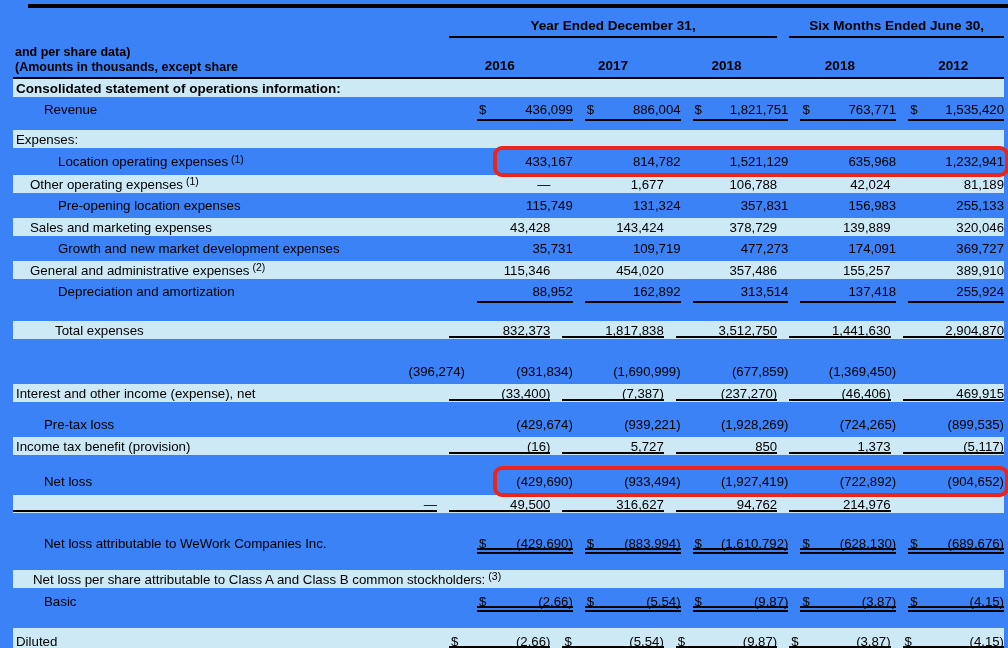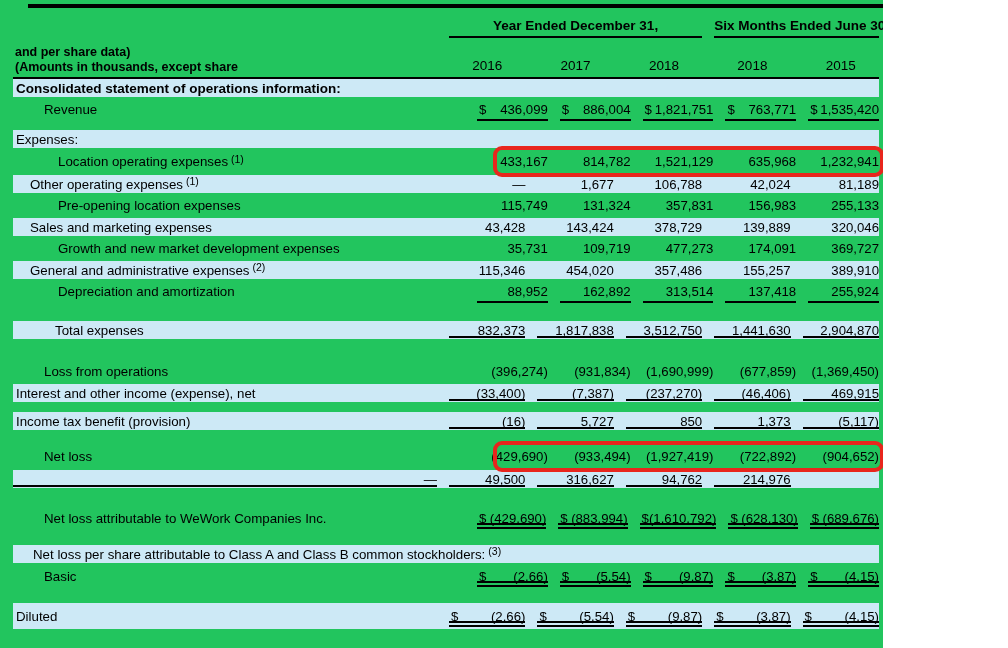--- a/index.html
+++ b/index.html
@@ -1,28 +1,28 @@
 <!DOCTYPE html>
 <html style="--blue: #cde9f6; --red: #e8261d;"><head>
 <meta charset="utf-8">
 <style>
   html,body{margin:0;padding:0;background:#fff;}
   body{width:1008px;height:648px;font-family:"Liberation Sans","DejaVu Sans",sans-serif;color:#000;}
-  .page{position:relative;width:883px;height:648px;overflow:hidden;background:#22c55e;}
+  .page{position:relative;width:1008px;height:648px;overflow:hidden;background:#3b82f6;}
   .top-rule{position:absolute;top:4px;left:28px;right:0;height:4px;background:#000;}
   .tbl{position:absolute;top:8px;left:13px;right:4px;}
   .grid{display:grid;grid-template-columns:424px repeat(5,1fr);column-gap:12px;}
   
   .hdr-groups{padding-top:10px;align-items:end;}
   .group{text-align:center;font-weight:700;font-size:13.5px;border-bottom:2px solid #000;padding-bottom:3px;white-space:nowrap;}
   .g1{grid-column:2 / span 3;}
   .g2{grid-column:5 / span 2;}
   .hdr-years{border-bottom:2px solid #000;padding-top:7px;align-items:end;}
   .note{font-weight:700;font-size:12.5px;line-height:1.2;padding-bottom:2px;padding-left:2px;}
-  .ycell{text-align:center;font-weight:400;font-size:13.5px;padding-bottom:4px;}
+  .ycell{text-align:center;font-weight:700;font-size:13.5px;padding-bottom:4px;}
   
   .row{position:relative;min-height:18px;align-items:stretch;font-size:13.3px;}
   .row.white{min-height:25px;margin-left:28px;}
   .row.h-u2{min-height:26px;}
   .row.boxed{min-height:27px;}
   .row.shaded{background:var(--blue,#cde9f6);}
   .lbl{display:flex;align-items:center;padding-left:3px;white-space:nowrap;}
   .lbl.ind1{padding-left:17px;}
   .lbl.ind2{padding-left:42px;}
   .lbl.b{font-weight:700;font-size:13.5px;border-radius:7px;}
@@ -51,21 +51,21 @@
 
     <div class="grid hdr-years">
       <div class="note">
         <div>and per share data)</div>
         <div>(Amounts in thousands, except share</div>
       </div>
       <div class="ycell">2016</div>
       <div class="ycell">2017</div>
       <div class="ycell">2018</div>
       <div class="ycell">2018</div>
-      <div class="ycell">2015</div>
+      <div class="ycell">2012</div>
     </div>
 
     <div id="rows">
         <div class="grid row shaded">
           <div class="lbl ind0 b" style="grid-column: 1 / -1;">Consolidated statement of operations information:</div>
         </div>
         <div class="grid row white">
           <div class="lbl ind0">Revenue</div>
           <div class="val u1 dol">
             <div class="ds">$</div>
@@ -233,21 +233,20 @@
           </div>
           <div class="val u1">
             <div class="num">1,441,630</div>
           </div>
           <div class="val u1">
             <div class="num">2,904,870</div>
           </div>
         </div>
         <div class="spacer" style="height: 20px;"></div>
         <div class="grid row white">
-          <div class="lbl ind0">Loss from operations</div>
           <div class="val">
             <div class="num">(396,274)</div>
           </div>
           <div class="val">
             <div class="num">(931,834)</div>
           </div>
           <div class="val">
             <div class="num">(1,690,999)</div>
           </div>
           <div class="val">
@@ -269,20 +268,38 @@
             <div class="num">(237,270)</div>
           </div>
           <div class="val u1">
             <div class="num">(46,406)</div>
           </div>
           <div class="val u1">
             <div class="num">469,915</div>
           </div>
         </div>
         <div class="spacer" style="height: 10px;"></div>
+        <div class="grid row white">
+          <div class="lbl ind0">Pre-tax loss</div>
+          <div class="val">
+            <div class="num">(429,674)</div>
+          </div>
+          <div class="val">
+            <div class="num">(939,221)</div>
+          </div>
+          <div class="val">
+            <div class="num">(1,928,269)</div>
+          </div>
+          <div class="val">
+            <div class="num">(724,265)</div>
+          </div>
+          <div class="val">
+            <div class="num">(899,535)</div>
+          </div>
+        </div>
         <div class="grid row shaded">
           <div class="lbl ind0">Income tax benefit (provision)</div>
           <div class="val u1">
             <div class="num">(16)</div>
           </div>
           <div class="val u1">
             <div class="num">5,727</div>
           </div>
           <div class="val u1">
             <div class="num">850</div>

